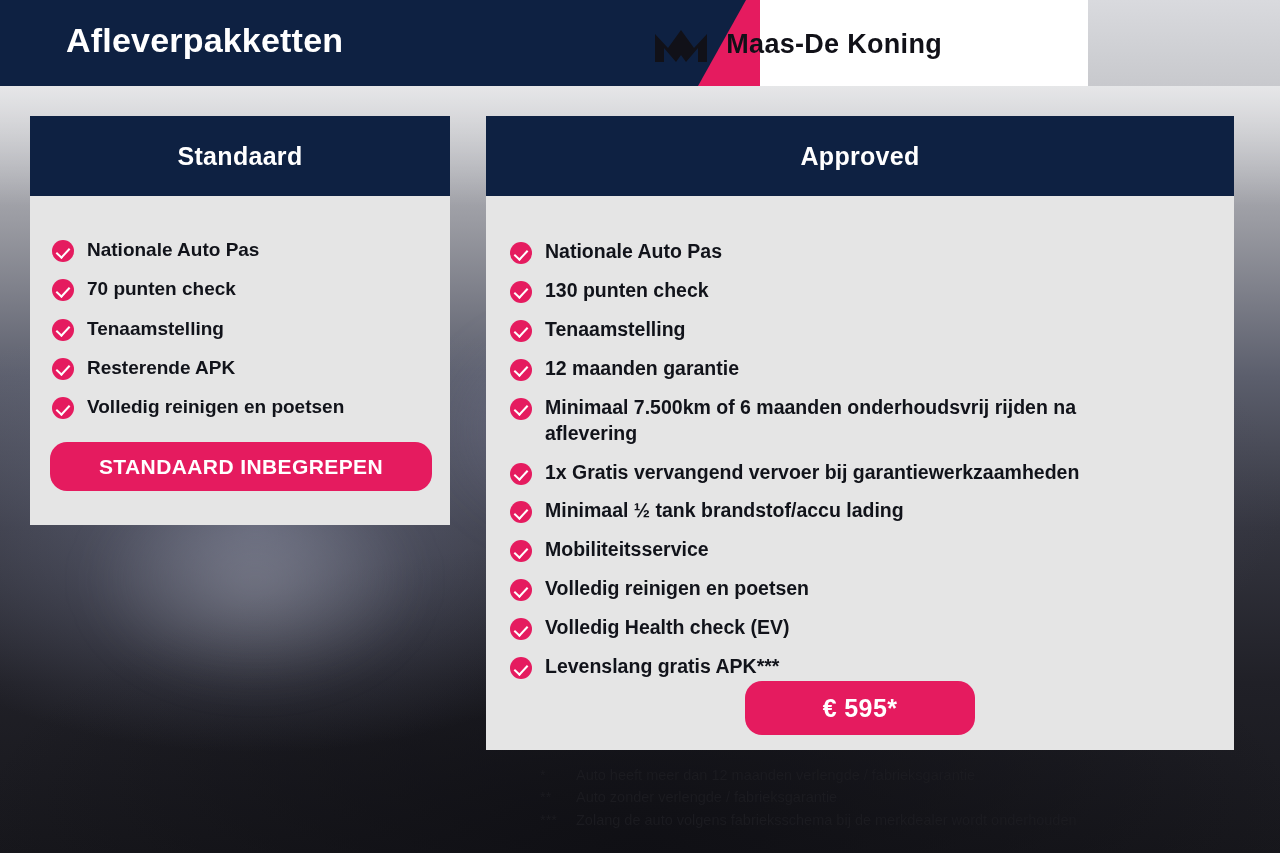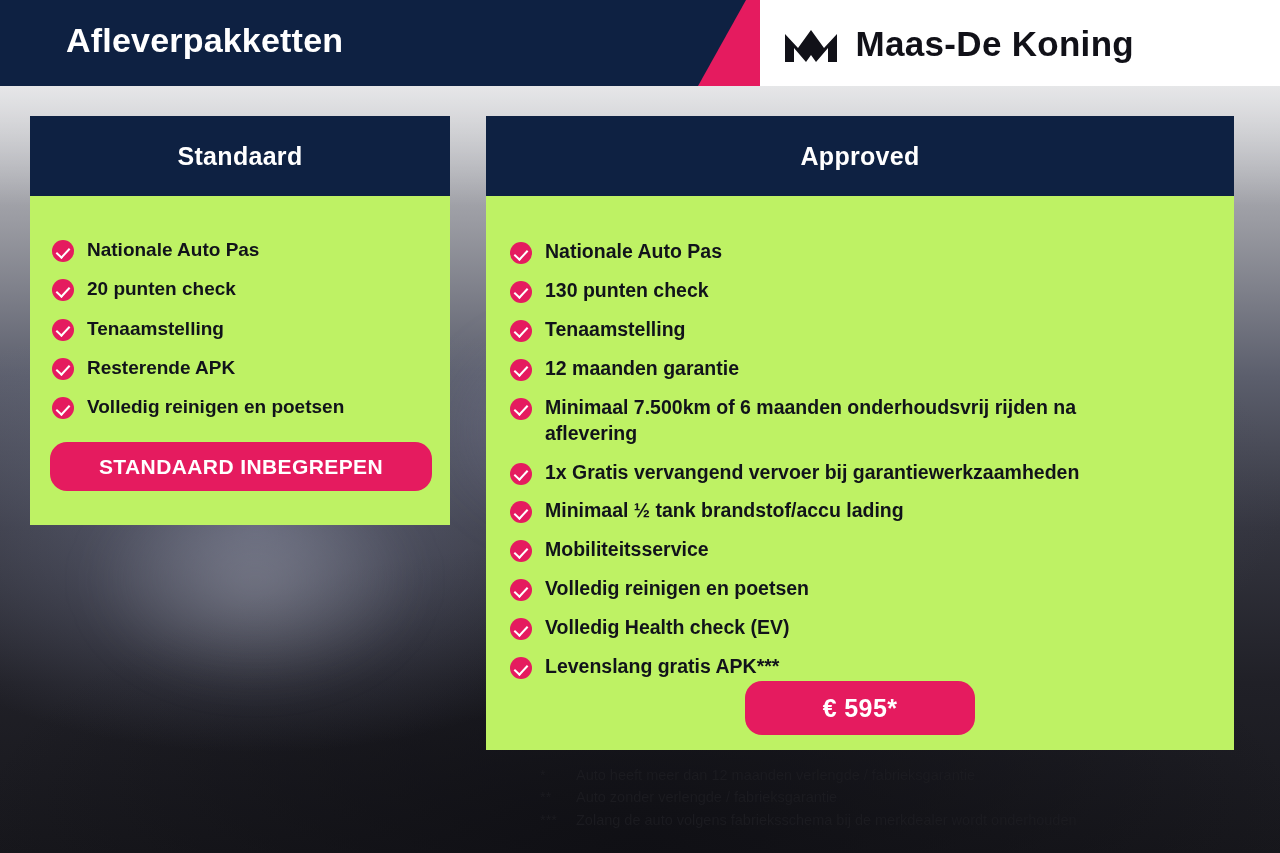--- a/index.html
+++ b/index.html
@@ -39,21 +39,21 @@
     position: absolute;
     left: 90px; top: 470px; width: 330px; height: 220px;
     background: radial-gradient(ellipse at center, rgba(190,192,205,0.35), rgba(0,0,0,0) 72%);
     filter: blur(20px);
   }
 
   
   .header {
     position: absolute;
     left: 0; top: 0;
-    width: 1280px; height: 86px;
+    width: 1088px; height: 86px;
     z-index: 5;
   }
   .header-left {
     position: absolute;
     left: 0; top: 0;
     width: 790px; height: 86px;
     background: #0e2142;
     clip-path: polygon(0 0, 790px 0, 700px 86px, 0 86px);
   }
   .header-pink {
@@ -80,29 +80,29 @@
   .brand {
     position: absolute;
     right: 146px; top: 24px;
     display: flex;
     align-items: center;
     gap: 16px;
   }
   .brand-mark { width: 58px; height: 40px; }
   .brand-name {
     color: #111118;
-    font-size: 35px;
+    font-size: 27px;
     font-weight: bold;
     letter-spacing: 0.3px;
   }
 
   
   .card {
     position: absolute;
-    background: #bef264;
+    background: #e5e5e5;
     z-index: 4;
   }
   .card-head {
     background: #0e2142;
     color: #ffffff;
     text-align: center;
     font-size: 25px;
     font-weight: bold;
     letter-spacing: 0.3px;
     display: flex;
@@ -221,21 +221,21 @@
 
 <div class="card" id="card-standaard">
   <div class="card-head">Standaard</div>
   <div class="card-body">
     <div class="feature">
       <span class="check"></span>
       <span class="feature-text">Nationale Auto Pas</span>
     </div>
     <div class="feature">
       <span class="check"></span>
-      <span class="feature-text">20 punten check</span>
+      <span class="feature-text">70 punten check</span>
     </div>
     <div class="feature">
       <span class="check"></span>
       <span class="feature-text">Tenaamstelling</span>
     </div>
     <div class="feature">
       <span class="check"></span>
       <span class="feature-text">Resterende APK</span>
     </div>
     <div class="feature">

